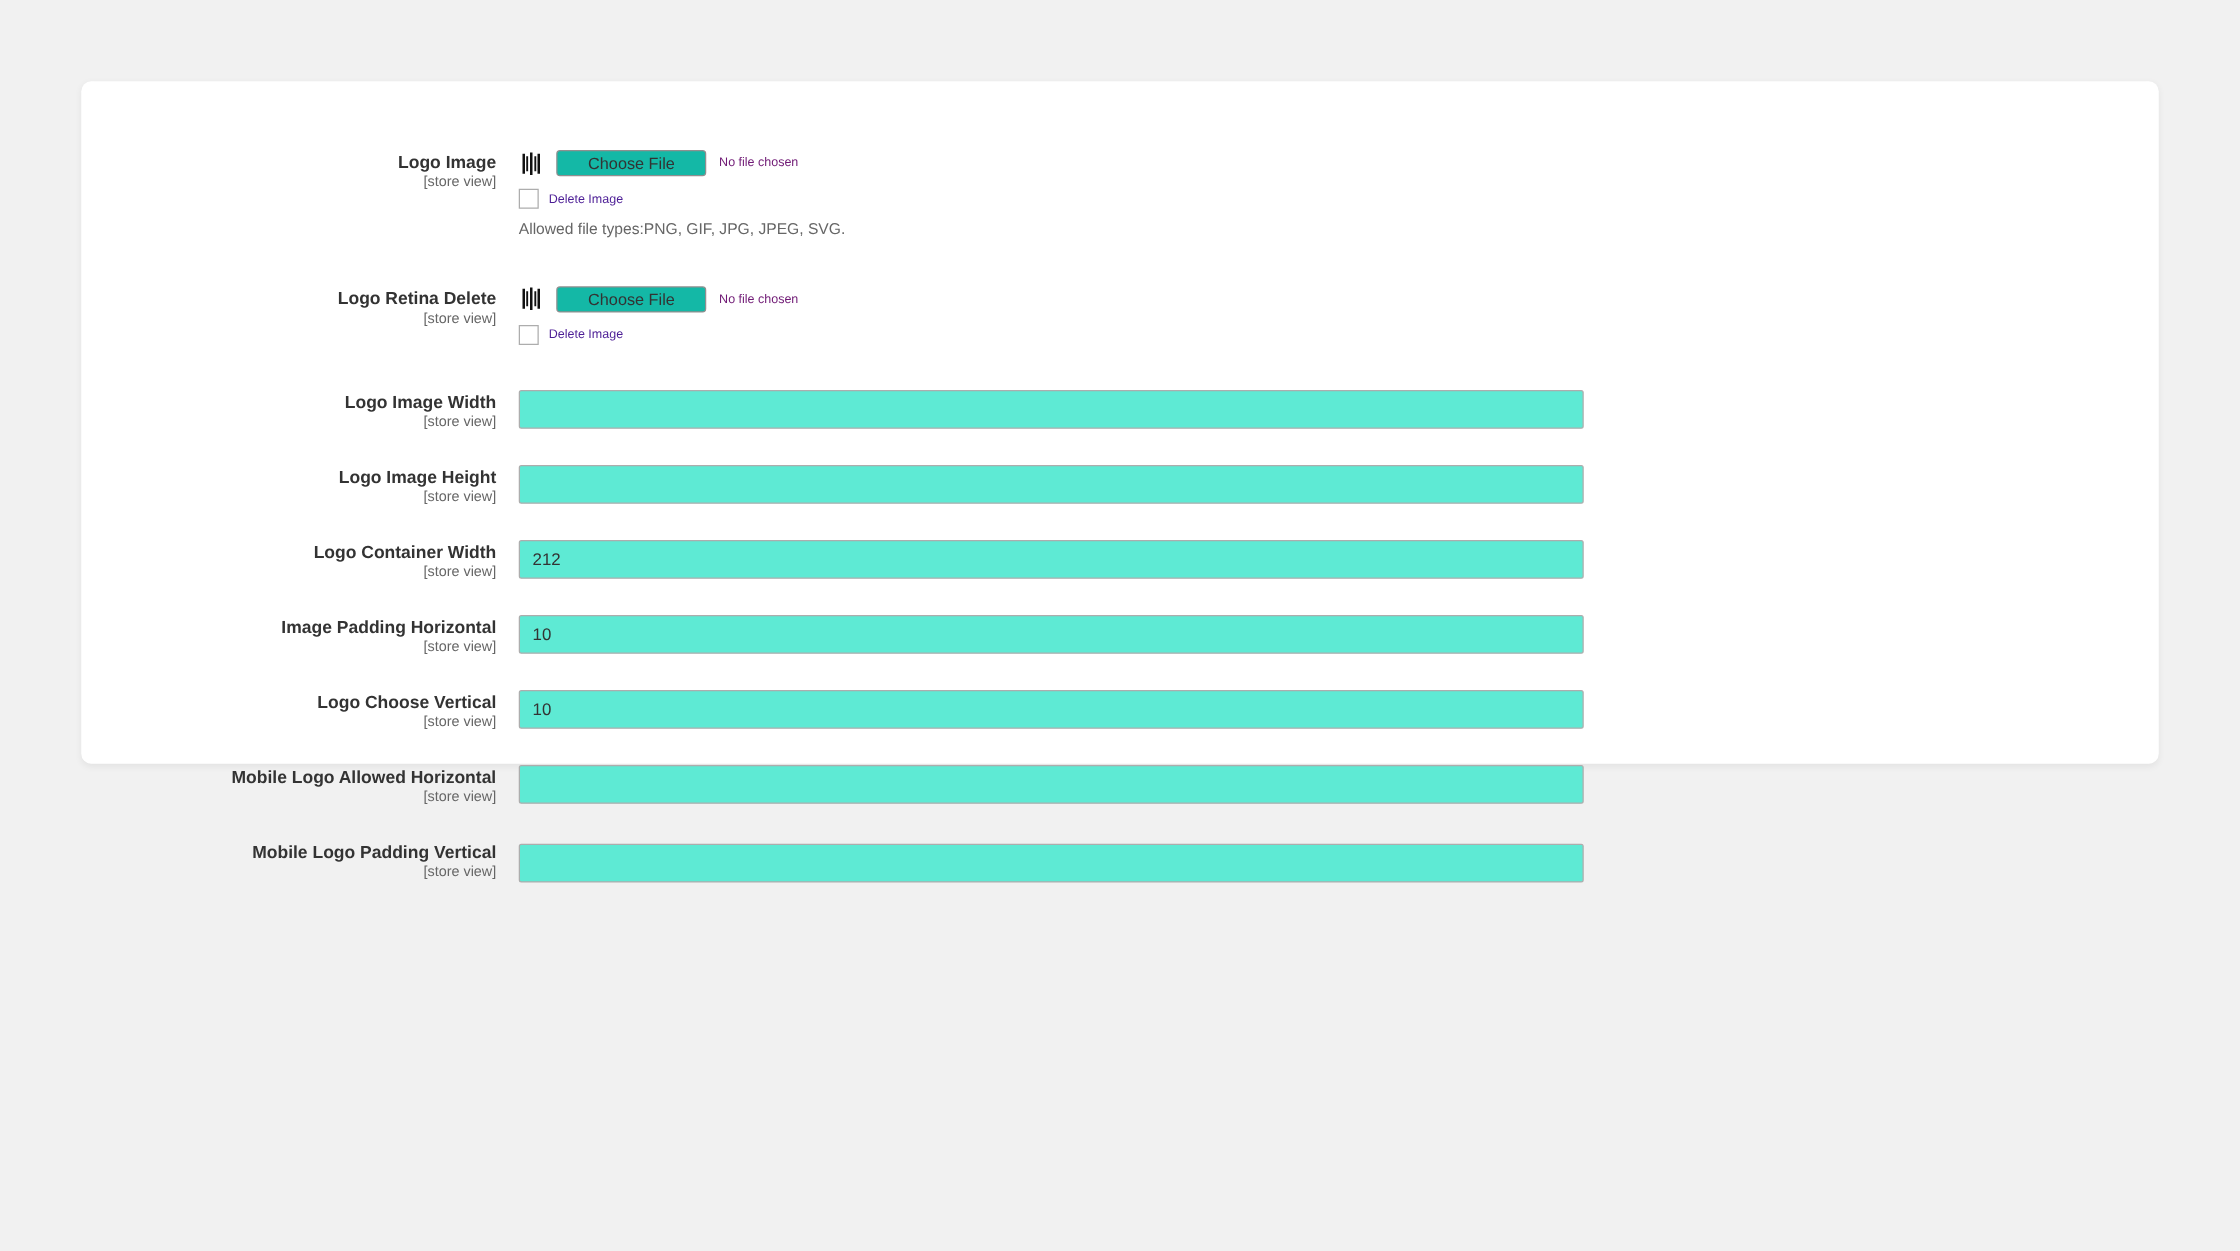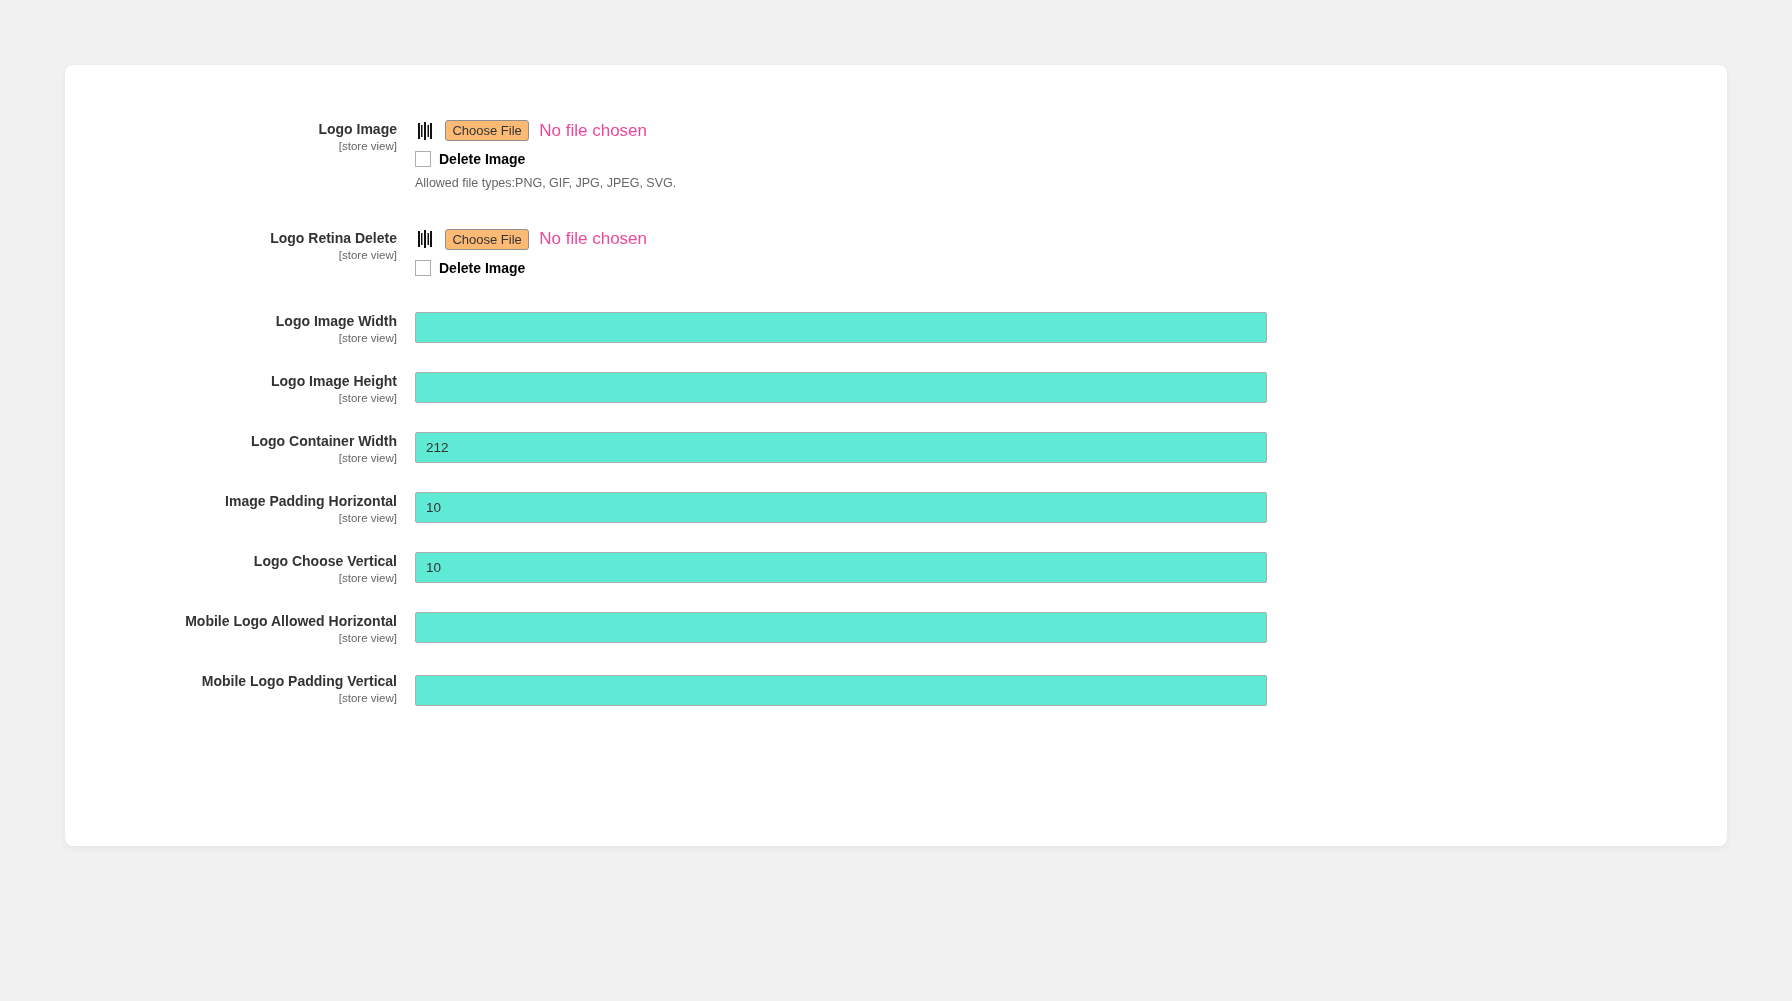--- a/index.html
+++ b/index.html
@@ -13,21 +13,21 @@
       width: 1792px;
       height: 1001px;
       padding: 65px;
     }
     .panel {
       background: #fff;
       border-radius: 8px;
       box-shadow: 0 2px 6px rgba(0,0,0,0.06);
       padding: 55px 90px 40px 90px;
       width: 100%;
-      height: 781px;
+      height: 546px;
     }
     .field-row {
       display: flex;
       align-items: flex-start;
       margin-bottom: 26px;
     }
     .label-col {
       width: 260px;
       text-align: right;
       padding-right: 18px;
@@ -57,54 +57,53 @@
       vertical-align: middle;
       margin-right: 6px;
     }
     .thumb svg {
       width: 100%;
       height: 100%;
     }
     .file-btn {
       font-family: inherit;
       font-size: 13px;
-      background: #fdba74;
+      background: #14b8a6;
       border: 1px solid #8f8f8f;
       border-radius: 3px;
-      padding: 2px 6px;
+      padding: 2px 24px;
       color: #333;
       vertical-align: middle;
       cursor: pointer;
     }
     .file-status {
-      font-size: 17px;
-      color: #ec4899;
+      font-size: 10px;
+      color: #701a75;
       margin-left: 6px;
       vertical-align: middle;
       margin-top: 28px;
     }
     .checkbox-row {
       margin-top: 10px;
       display: flex;
       align-items: center;
     }
     .checkbox-row input[type="checkbox"] {
       width: 16px;
       height: 16px;
       margin-right: 8px;
       border: 1px solid #adadad;
       appearance: none;
       background: #fff;
       cursor: pointer;
     }
     .checkbox-row label {
-      font-size: 14px;
-      color: #000000;
+      font-size: 10px;
+      color: #4c1d95;
       cursor: pointer;
-      font-weight: bold;
     }
     .note {
       font-size: 12.5px;
       color: #666;
       margin-top: 8px;
       line-height: 1.4;
     }
     .text-input {
       width: 100%;
       font-family: inherit;

